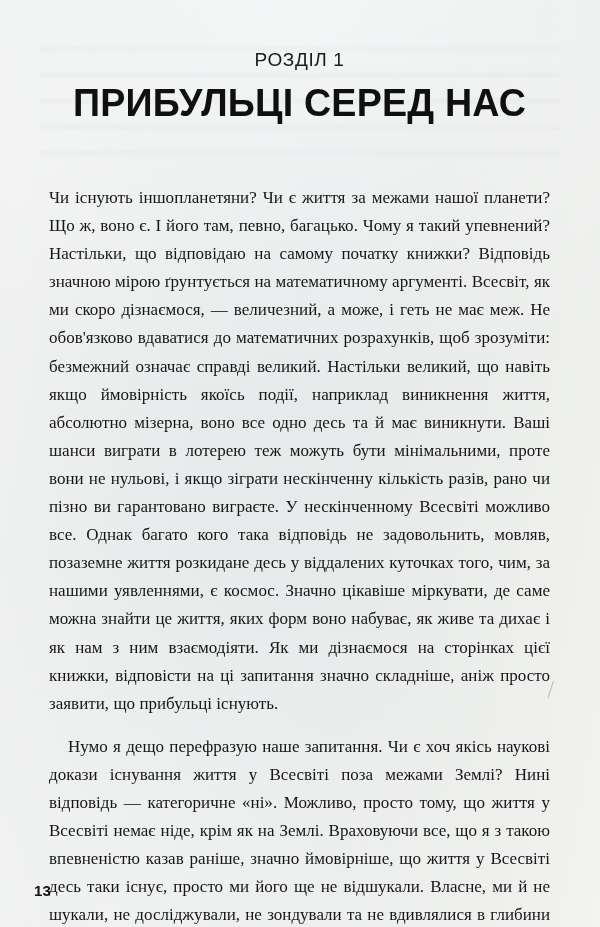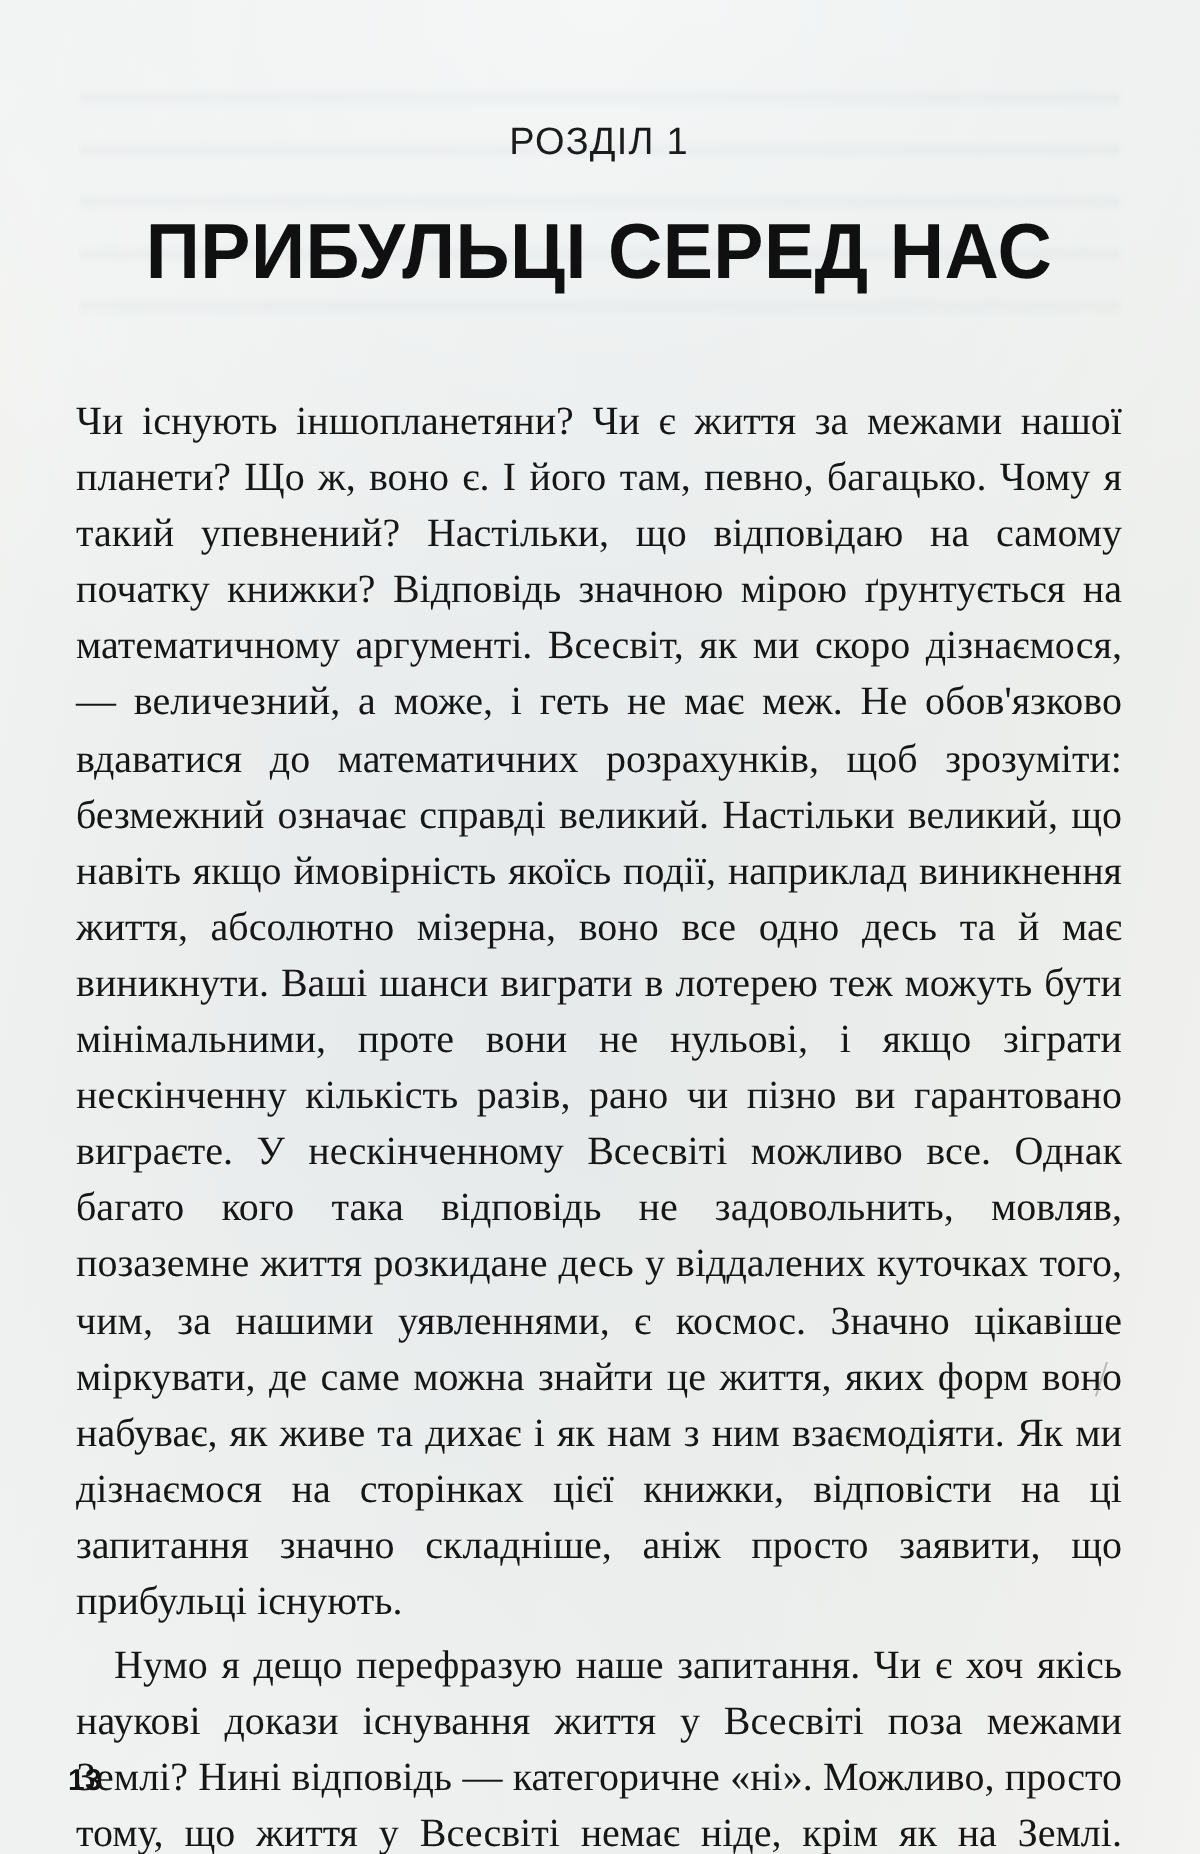--- a/index.html
+++ b/index.html
@@ -66,21 +66,21 @@
   .content {
     position: absolute;
     left: 34px;
     right: 35px;
     top: 0;
     bottom: 0;
     z-index: 2;
   }
 
   .chapter-label {
-    margin: 12px;
+    margin: 0;
     padding-top: 50px;
     text-align: center;
     font-family: "Liberation Sans", "DejaVu Sans", sans-serif;
     font-size: 19px;
     font-weight: 400;
     letter-spacing: 0.6px;
     color: #1b1b1b;
     line-height: 1.1;
   }
 
@@ -96,24 +96,24 @@
     line-height: 1.08;
     transform: scaleX(0.965);
   }
 
   .body-text {
     margin: 0;
     padding-top: 45px;
   }
 
   .body-text p {
-    margin: 4px;
+    margin: 15px;
     text-align: justify;
     text-justify: inter-word;
-    font-size: 20px;
+    font-size: 17px;
     line-height: 28.1px;
     letter-spacing: 0.01px;
     word-spacing: 0.1px;
     color: #161616;
     hyphens: manual;
   }
 
   .body-text p + p {
     text-indent: 19px;
   }

